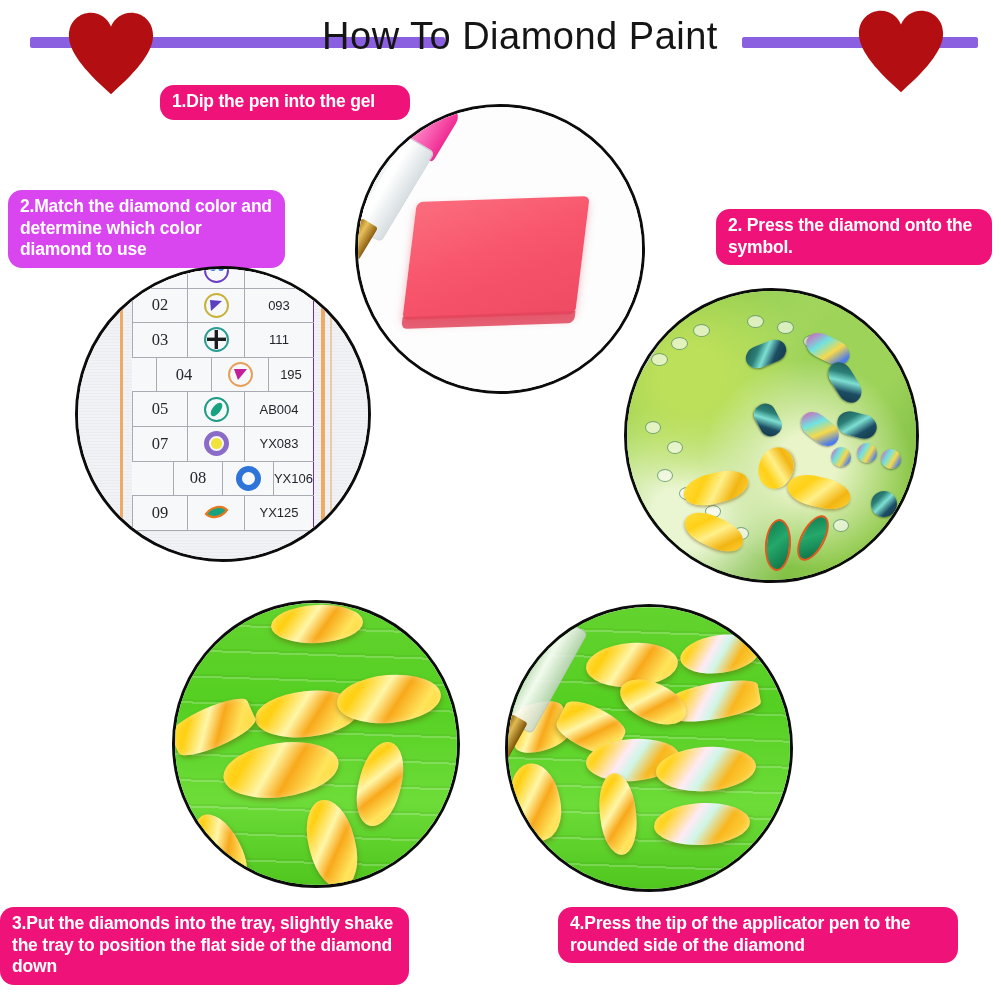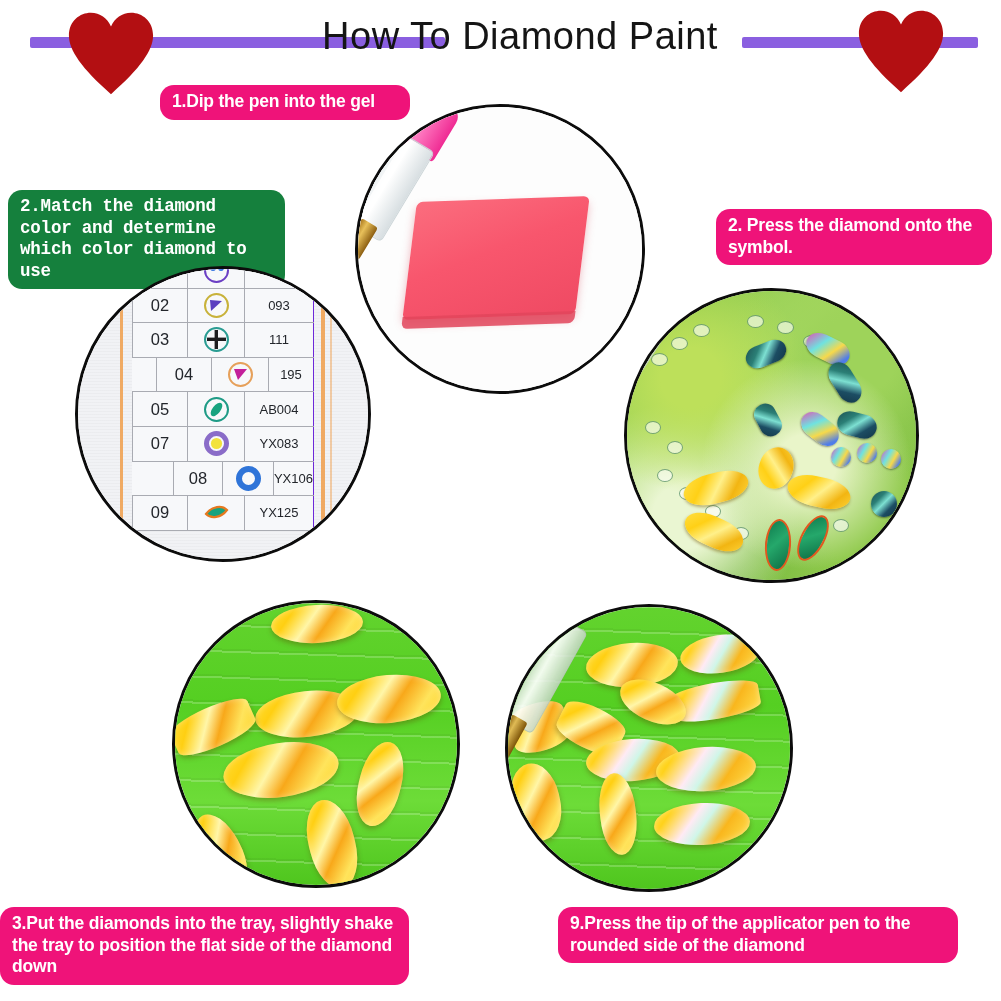--- a/index.html
+++ b/index.html
@@ -84,21 +84,21 @@
 
   
   .chart-paper{position:absolute;inset:0;background:#f1f2f5;}
   .chart-paper:before{content:"";position:absolute;inset:0;
     background:repeating-linear-gradient(0deg,rgba(0,0,0,.025) 0 1px,transparent 1px 3px);}
   .chart-table{position:absolute;left:54px;top:-16px;width:182px;}
   .ch-row{display:flex;height:33.6px;border-bottom:1px solid #a9abb2;background:#f7f8fa;}
   .ch-row:first-child{border-top:1px solid #a9abb2;}
   .ch-num{width:54px;border-right:1px solid #a9abb2;border-left:1px solid #a9abb2;
     display:flex;align-items:center;justify-content:center;
-    font-size:16.5px;color:#23262b;font-family:Liberation Sans, sans-serif;}
+    font-size:16.5px;color:#23262b;font-family:Liberation Serif, serif;}
   .ch-sym{width:56px;border-right:1px solid #a9abb2;display:flex;align-items:center;justify-content:center;}
   .ch-code{flex:1;border-right:1px solid #6d28d9;display:flex;align-items:center;justify-content:center;
     font-size:13px;color:#23262b;font-family:"Liberation Sans",serif;}
   .sym{width:25px;height:25px;position:relative;}
   .sym .ring{position:absolute;inset:0;border-radius:50%;border:2px solid currentColor;}
   .ch-strip{position:absolute;top:0;bottom:0;width:3px;background:#f0a253;opacity:.9;}
   .ch-strip.a{left:42px;}
   .ch-strip.b{left:243px;width:4px;}
   .ch-strip.c{left:252px;width:2px;opacity:.5;}
 
@@ -181,21 +181,21 @@
       <div class="gel-bg"></div>
       <div class="gel-pad" data-name="pink-gel-pad"></div>
       <div class="pen1" data-name="applicator-pen">
         <div class="pen-cap" data-name="pen-cap"></div>
         <div class="pen-body" data-name="pen-body"></div>
         <div class="pen-tip" data-name="pen-tip"></div>
       </div>
     </div>
   </div>
 
-  <div class="label lbl2" data-name="step-2-label" style="background: #15803d; color: rgb(255, 255, 255); font-family: Liberation Mono, monospace;">2.Match the diamond color and determine which color diamond to use</div>
+  <div class="label lbl2" data-name="step-2-label" style="background: #d946ef; color: rgb(255, 255, 255);">2.Match the diamond color and determine which color diamond to use</div>
 
   <div class="circ c2" data-name="step-2-photo" style="border-color: rgb(12, 12, 12);">
     <div class="photo" data-name="diamond-color-code-chart-image">
       <div class="chart-paper" style="background: rgb(241, 242, 245);"></div>
       <div class="ch-strip a" data-name="chart-edge-strip-left" style="background: rgb(240, 162, 83);"></div>
       <div class="ch-strip b" data-name="chart-edge-strip-right" style="background: rgb(240, 162, 83);"></div>
       <div class="ch-strip c" data-name="chart-edge-strip-right-2" style="background: rgb(240, 162, 83);"></div>
 
       <div class="chart-table" data-name="color-code-table">
 
@@ -385,15 +385,15 @@
       <div class="tgem" data-name="diamond" style="left:4px;top:156px;width:48px;height:78px;border-radius:50%/36px;transform:rotate(-12deg)"></div>
       <div class="tgem" data-name="diamond" style="left:92px;top:166px;width:36px;height:82px;border-radius:50%/38px;transform:rotate(-6deg)"></div>
       <div class="tgem irid oval" data-name="diamond" style="left:146px;top:196px;width:96px;height:42px;transform:rotate(-3deg)"></div>
       <div class="pen4" data-name="applicator-pen">
         <div class="b" data-name="pen-body"></div>
         <div class="t" data-name="pen-tip"></div>
       </div>
     </div>
   </div>
 
-  <div class="label lbl4" data-name="step-4-label" style="background: rgb(239, 19, 121); color: rgb(255, 255, 255);">9.Press the tip of the applicator pen to the rounded side of the diamond</div>
+  <div class="label lbl4" data-name="step-4-label" style="background: rgb(239, 19, 121); color: rgb(255, 255, 255);">4.Press the tip of the applicator pen to the rounded side of the diamond</div>
 
 </div>
 
 </body></html>

